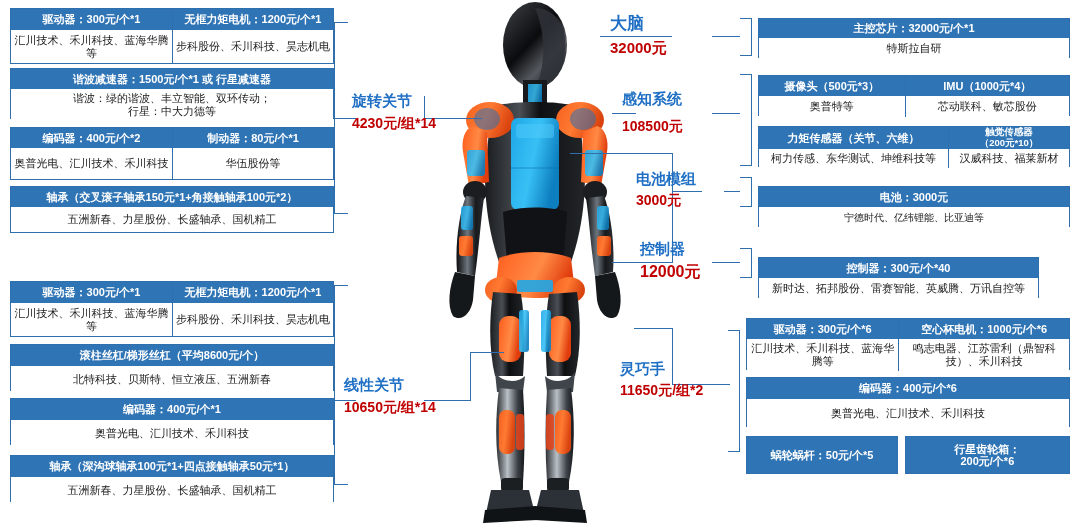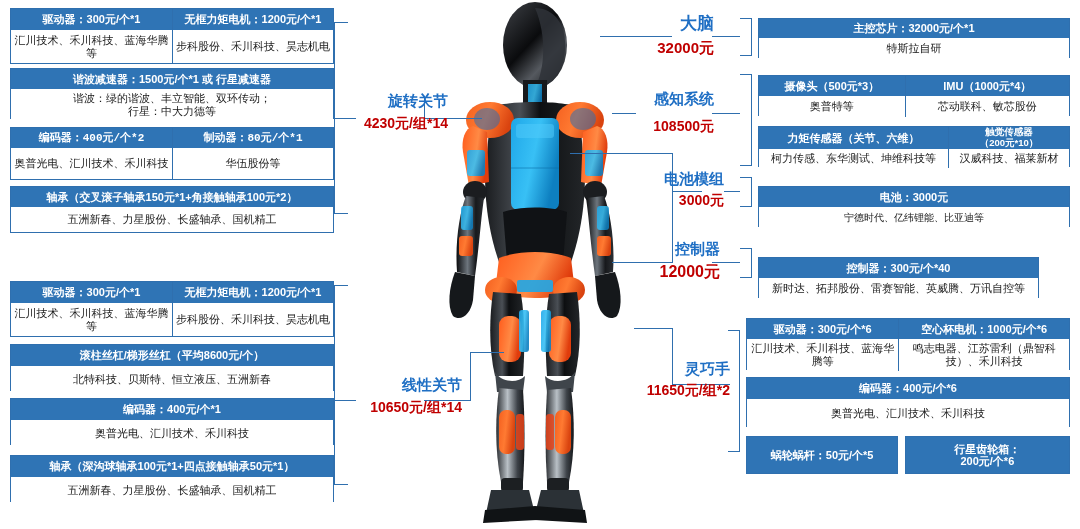--- a/index.html
+++ b/index.html
@@ -44,21 +44,21 @@
     box-sizing: border-box;
     line-height: 1.15;
     padding: 0 3px;
   }
   .row { display: flex; width: 100%; }
   .sep-v { border-left: 1px solid #2f6fae; }
 
   
   .grp {
     position: absolute;
-    text-align: right;
+    text-align: left;
     box-sizing: border-box;
   }
   .grp .gname {
     color: #1f6fc4;
     font-weight: bold;
     white-space: nowrap;
   }
   .grp .gprice {
     color: #c00000;
     font-weight: bold;
@@ -290,21 +290,21 @@
   </div>
 </div>
 
 <div class="card" style="left:10px; top:68px; width:324px; height:51px;">
   <div class="hdr" style="height:20px; font-size:11px;">谐波减速器：1500元/个*1 或 行星减速器</div>
   <div class="bdy" style="height:31px; font-size:11px; white-space:pre-line;">谐波：绿的谐波、丰立智能、双环传动；
 行星：中大力德等</div>
 </div>
 
 <div class="card" style="left:10px; top:127px; width:324px; height:53px;">
-  <div class="row" style="height:20px;font-family:Liberation Mono, monospace;">
+  <div class="row" style="height:20px;">
     <div class="hdr" style="width:50%; font-size:11px;">编码器：400元/个*2</div>
     <div class="hdr sep-v" style="width:50%; font-size:11px;">制动器：80元/个*1</div>
   </div>
   <div class="row" style="height:31px;">
     <div class="bdy" style="width:50%; font-size:11px;">奥普光电、汇川技术、禾川科技</div>
     <div class="bdy sep-v" style="width:50%; font-size:11px;">华伍股份等</div>
   </div>
 </div>
 
 <div class="card" style="left:10px; top:186px; width:324px; height:47px;">

